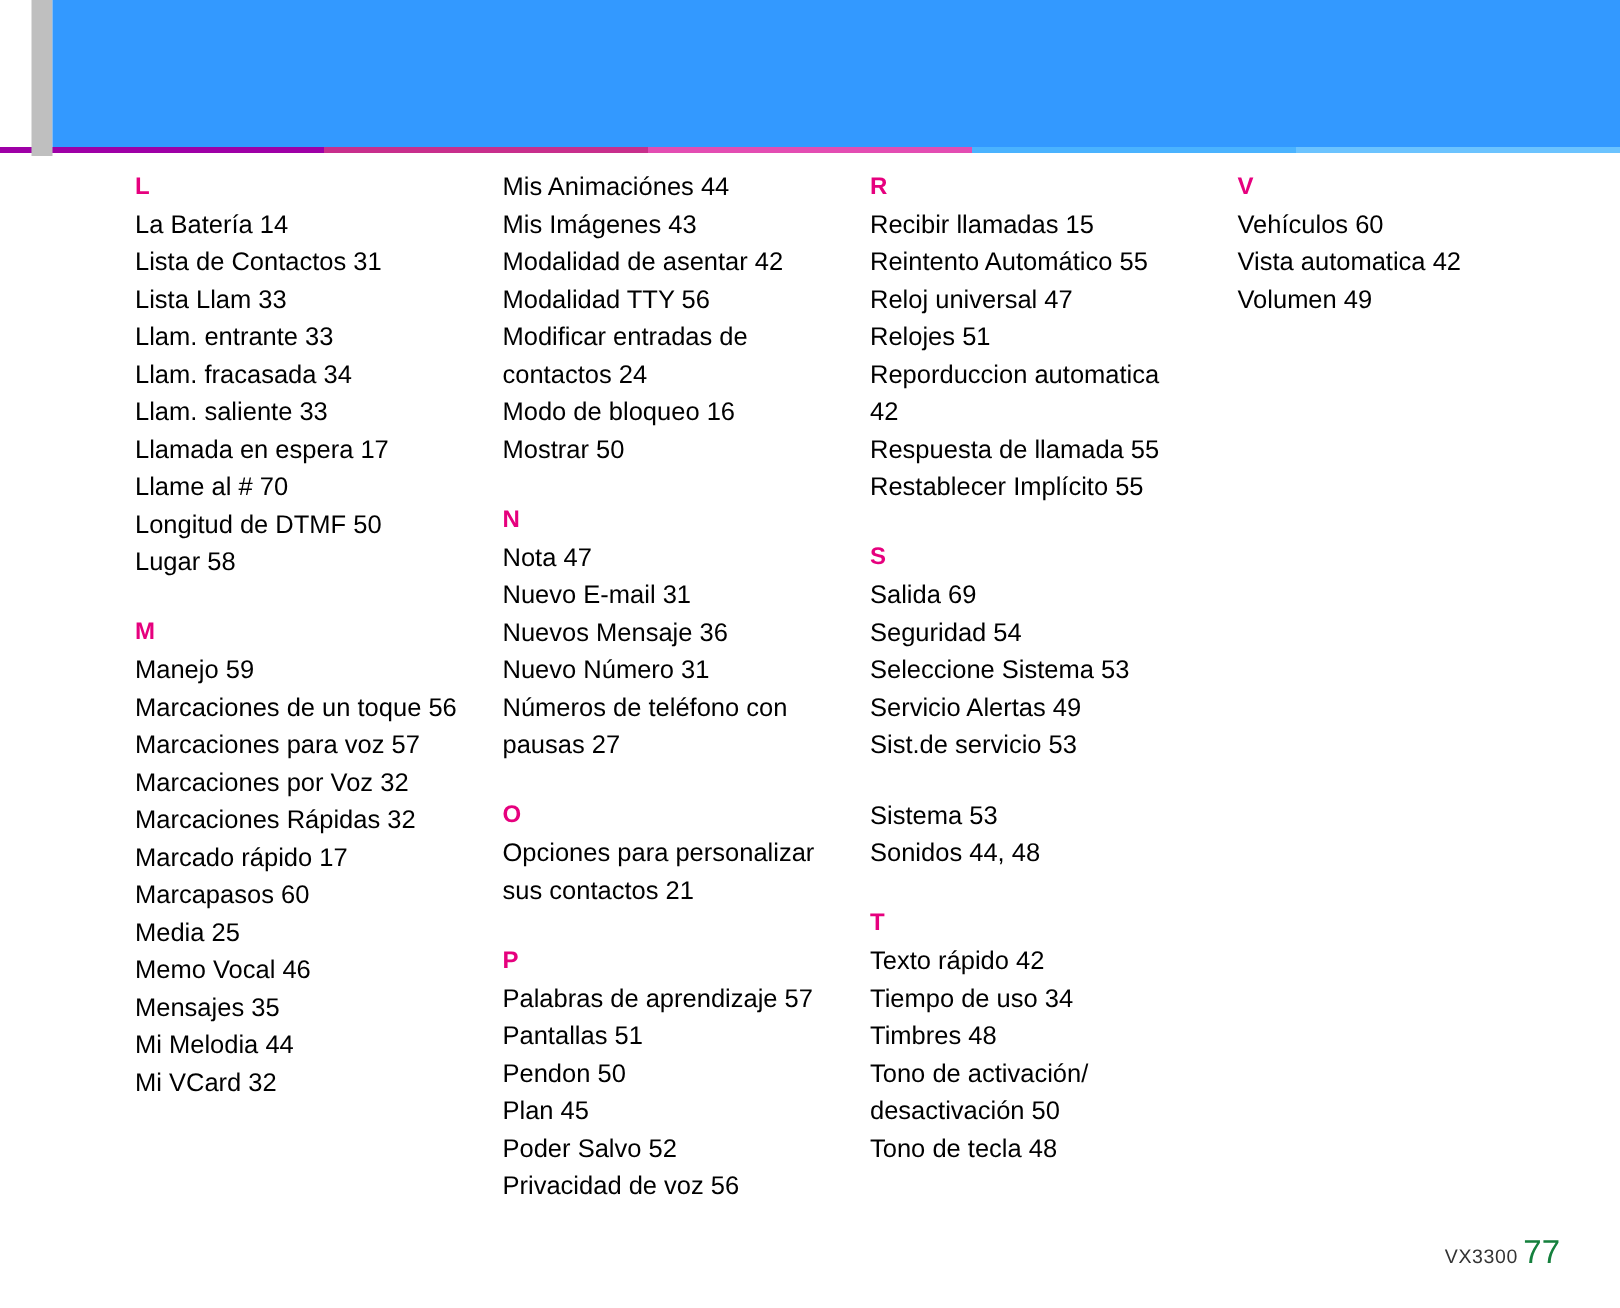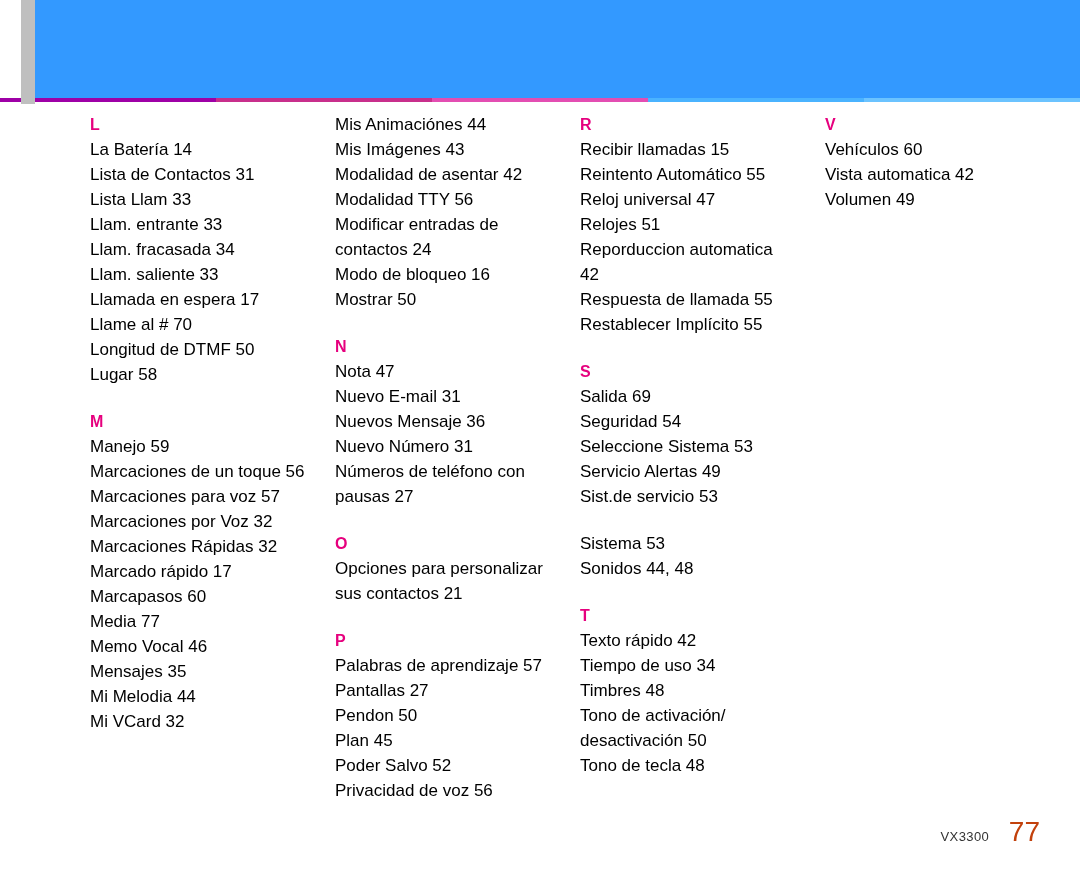--- a/index.html
+++ b/index.html
@@ -87,21 +87,21 @@
   }
 
   .footer {
     position: absolute;
     right: 40px;
     bottom: 24px;
     font-size: 13px;
     color: #333;
   }
   .footer .model { letter-spacing: 0.4px; }
-  .footer .pg { font-size: 28px; margin-left: 16px; color: #c2410c; }
+  .footer .pg { font-size: 22px; margin-left: 0; color: #15803d; }
 </style>
 </head>
 <body>
 
 <div class="page">
 
   <div class="top-band">
     <div class="top-gutter"></div>
     <div class="top-blue"></div>
   </div>
@@ -131,21 +131,21 @@
       </div>
       <div class="section">
         <div class="letter">M</div>
         <div class="entry">Manejo 59</div>
         <div class="entry">Marcaciones de un toque 56</div>
         <div class="entry">Marcaciones para voz 57</div>
         <div class="entry">Marcaciones por Voz 32</div>
         <div class="entry">Marcaciones Rápidas 32</div>
         <div class="entry">Marcado rápido 17</div>
         <div class="entry">Marcapasos 60</div>
-        <div class="entry">Media 77</div>
+        <div class="entry">Media 25</div>
         <div class="entry">Memo Vocal 46</div>
         <div class="entry">Mensajes 35</div>
         <div class="entry">Mi Melodia 44</div>
         <div class="entry">Mi VCard 32</div>
       </div>
       <div class="section">
         <div class="entry">Mis Animaciónes 44</div>
         <div class="entry">Mis Imágenes 43</div>
         <div class="entry">Modalidad de asentar 42</div>
         <div class="entry">Modalidad TTY 56</div>
@@ -161,21 +161,21 @@
         <div class="entry">Nuevo Número 31</div>
         <div class="entry">Números de teléfono con pausas 27</div>
       </div>
       <div class="section">
         <div class="letter">O</div>
         <div class="entry">Opciones para personalizar sus contactos 21</div>
       </div>
       <div class="section">
         <div class="letter">P</div>
         <div class="entry">Palabras de aprendizaje 57</div>
-        <div class="entry">Pantallas 27</div>
+        <div class="entry">Pantallas 51</div>
         <div class="entry">Pendon 50</div>
         <div class="entry">Plan 45</div>
         <div class="entry">Poder Salvo 52</div>
         <div class="entry">Privacidad de voz 56</div>
       </div>
       <div class="section">
         <div class="letter">R</div>
         <div class="entry">Recibir llamadas 15</div>
         <div class="entry">Reintento Automático 55</div>
         <div class="entry">Reloj universal 47</div>

